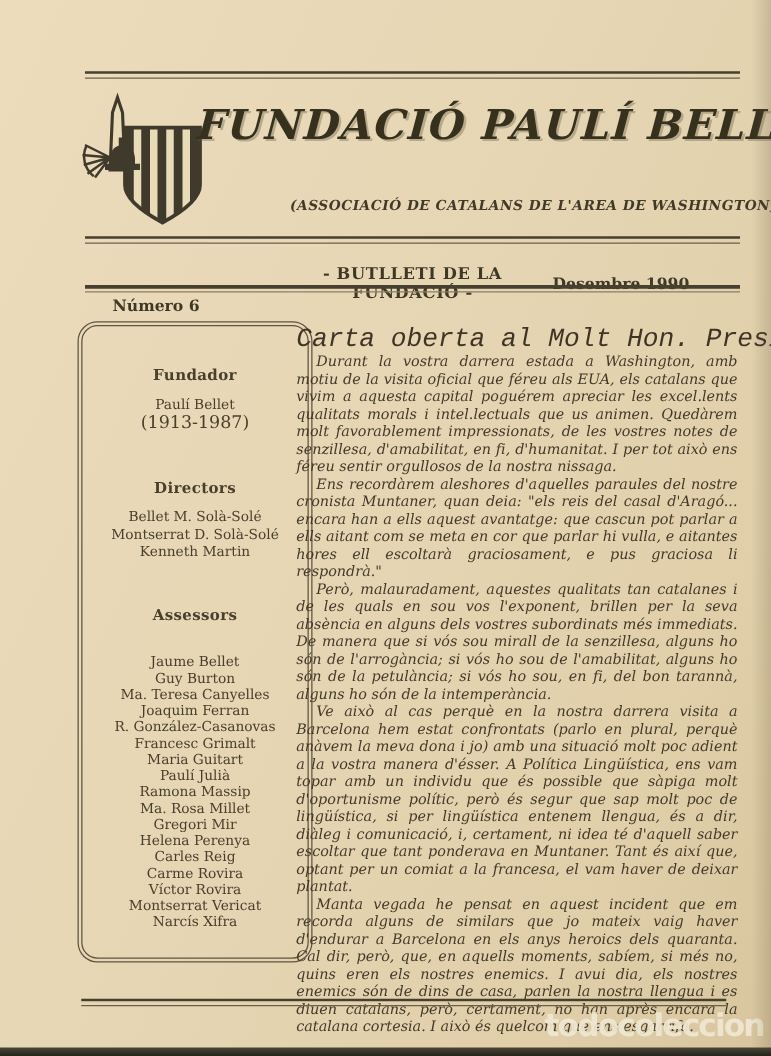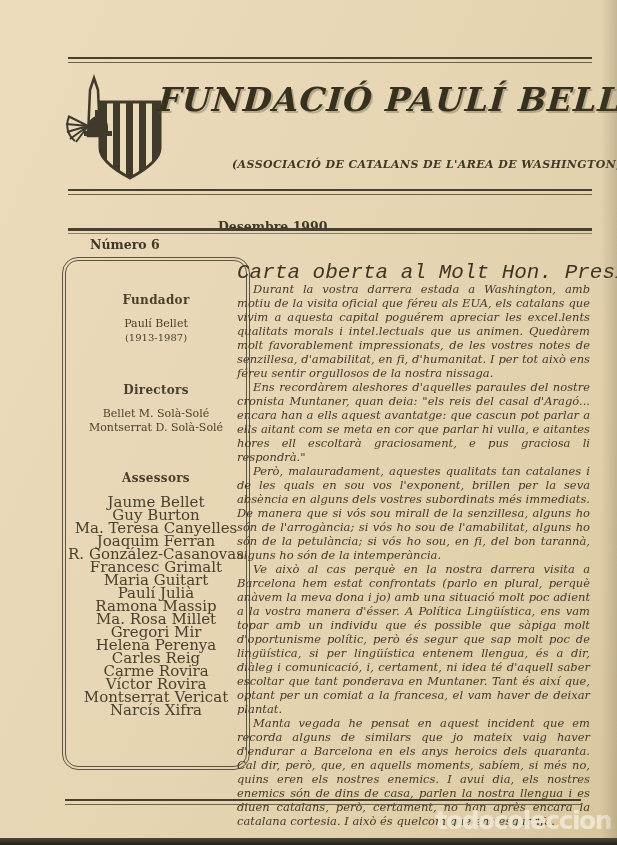--- a/index.html
+++ b/index.html
@@ -39,22 +39,22 @@
     left:62px;top:257px;width:188px;height:513px;
     border:4px double #5d5440;border-radius:16px;
     text-align:center;color:#483f2c;
     box-sizing:border-box;
   }
   .sb-heading{font-weight:bold;font-size:12px;letter-spacing:.3px;}
   .sb-h1{margin-top:32px;}
   .sb-h2{margin-top:38px;}
   .sb-h3{margin-top:36px;}
   .sb-lines{margin-top:10px;font-size:11px;line-height:14px;}
-  .sb-lines-long{margin-top:11px;font-size:15px;line-height:13px;}
-  .sb-sub{font-size:10px;}
+  .sb-lines-long{margin-top:24px;font-size:11px;line-height:13px;}
+  .sb-sub{font-size:14px;}
   
   .letter-title{
     left:237px;top:261px;width:353px;text-align:center;
     font-style:italic;font-size:21px;color:#3e3525;white-space:nowrap;font-family:Liberation Mono, monospace;
   }
   .letter-body{
     left:237px;top:282px;width:353px;
     font-style:italic;font-size:11.5px;line-height:14px;
     text-align:justify;color:#42392a;
   }
@@ -105,35 +105,37 @@
     <rect x="31" y="36" width="4" height="8" fill="#3f3a2c"></rect>
   </svg>
 </div>
 
 <div class="abs masthead-title">FUNDACIÓ PAULÍ BELLET</div>
 <div class="abs masthead-subtitle">(ASSOCIACIÓ DE CATALANS DE L'AREA DE WASHINGTON)</div>
 
 <div class="abs rule-double" style="left:68px;top:189px;width:524px;"></div>
 <div class="abs issue-bar">
   <span class="issue-number">Número 6</span>
+  <span class="issue-bulletin">- BUTLLETI DE LA FUNDACIÓ -</span>
   <span class="issue-date">Desembre 1990</span>
 </div>
 <div class="abs rule-thick" style="left:68px;top:228px;width:524px;"></div>
 
 <div class="abs sidebar-box">
   <div class="sb-heading sb-h1">Fundador</div>
   <div class="sb-lines">
     <div>Paulí Bellet</div>
     <div class="sb-sub">(1913-1987)</div>
   </div>
 
   <div class="sb-heading sb-h2">Directors</div>
   <div class="sb-lines">
     <div>Bellet M. Solà-Solé</div>
     <div>Montserrat D. Solà-Solé</div>
+    <div>Kenneth Martin</div>
   </div>
 
   <div class="sb-heading sb-h3">Assessors</div>
   <div class="sb-lines-long">
     <div>Jaume Bellet</div>
     <div>Guy Burton</div>
     <div>Ma. Teresa Canyelles</div>
     <div>Joaquim Ferran</div>
     <div>R. González-Casanovas</div>
     <div>Francesc Grimalt</div>

